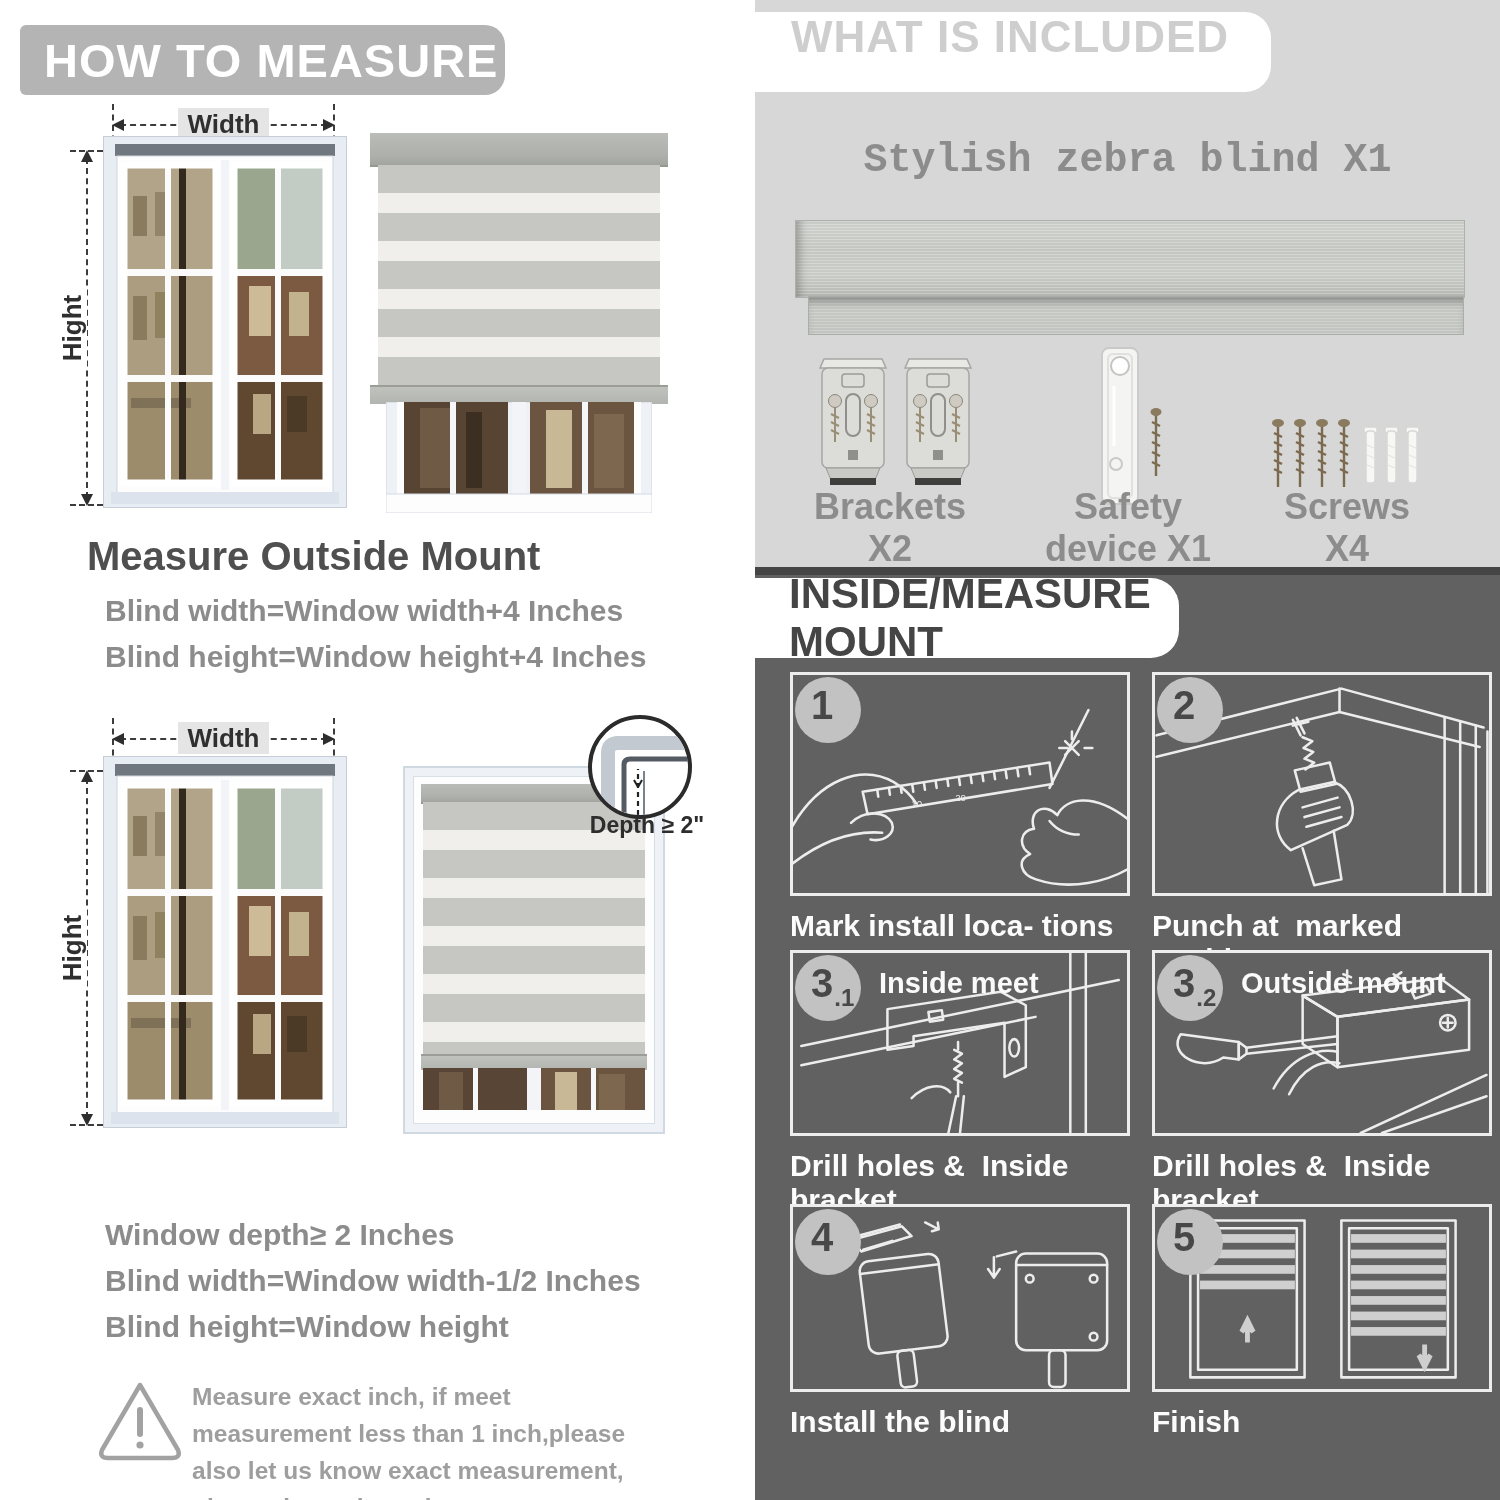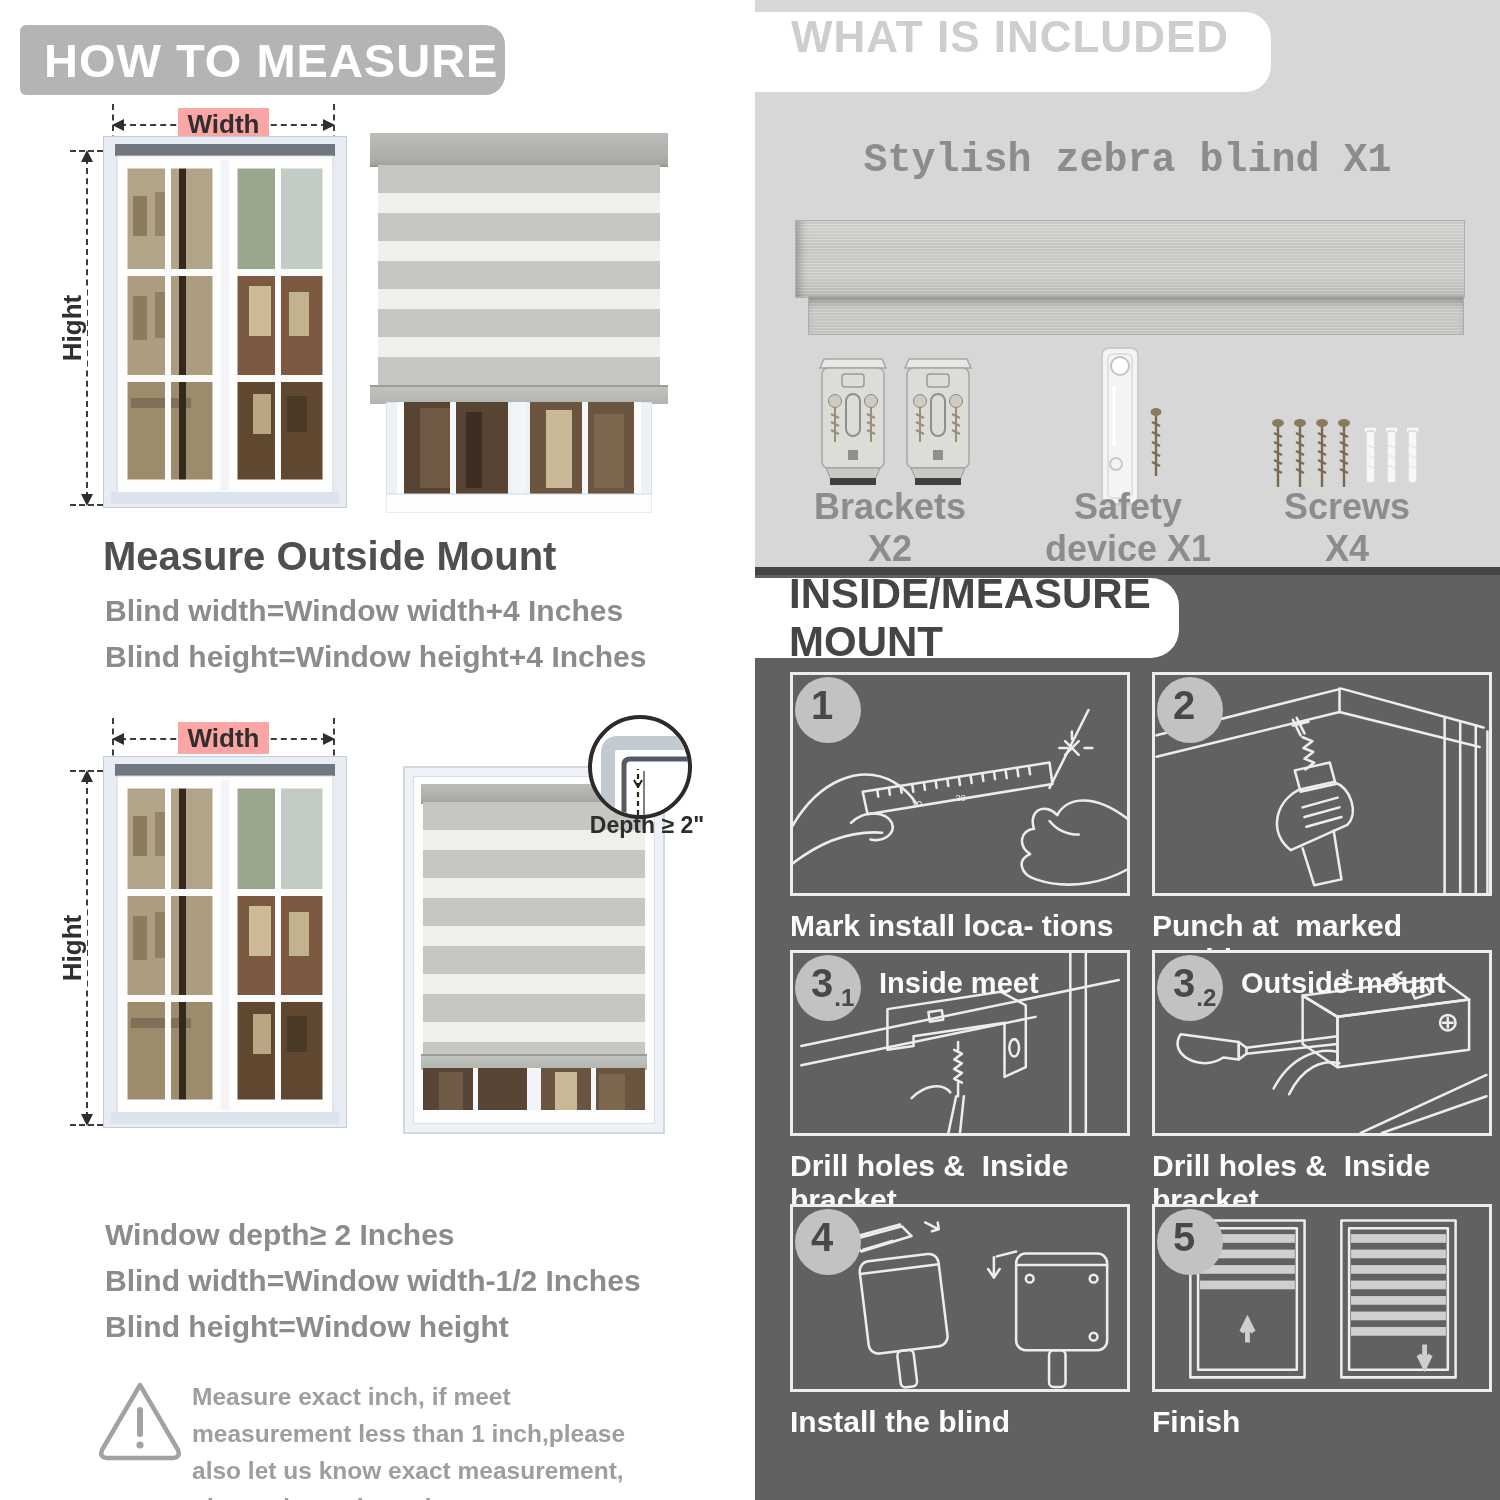--- a/index.html
+++ b/index.html
@@ -16,21 +16,21 @@
   .sec-rules{font-size:30px;font-weight:bold;color:#8c8c8c;line-height:46px;}
 
   
   .harrow{height:2px;}
   .harrow .line{position:absolute;left:8px;right:8px;top:0;border-top:2px dashed #3c3c3c;}
   .harrow .ah-l{position:absolute;left:0;top:-5px;width:0;height:0;
       border-top:6px solid transparent;border-bottom:6px solid transparent;border-right:12px solid #2e2e2e;}
   .harrow .ah-r{position:absolute;right:0;top:-5px;width:0;height:0;
       border-top:6px solid transparent;border-bottom:6px solid transparent;border-left:12px solid #2e2e2e;}
   .harrow .lbl{position:absolute;left:50%;top:-16px;transform:translateX(-50%);
-      background:#fca5a5;padding:0 10px;font-size:26px;font-weight:bold;color:#2f2f2f;line-height:32px;}
+      background:#e5e5e5;padding:0 10px;font-size:26px;font-weight:bold;color:#2f2f2f;line-height:32px;}
   .vtick{width:0;border-left:2px dashed #3c3c3c;}
   .htick{height:0;border-top:2px dashed #3c3c3c;}
   .varrow{width:2px;}
   .varrow .line{position:absolute;top:8px;bottom:8px;left:0;border-left:2px dashed #3c3c3c;}
   .varrow .ah-t{position:absolute;top:0;left:-5px;width:0;height:0;
       border-left:6px solid transparent;border-right:6px solid transparent;border-bottom:12px solid #2e2e2e;}
   .varrow .ah-b{position:absolute;bottom:0;left:-5px;width:0;height:0;
       border-left:6px solid transparent;border-right:6px solid transparent;border-top:12px solid #2e2e2e;}
   .varrow .lbl{position:absolute;top:50%;left:-14px;transform:translate(-50%,-50%) rotate(-90deg);
       background:#ffffff;padding:0 8px;font-size:26px;font-weight:bold;color:#2f2f2f;line-height:30px;}
@@ -166,21 +166,21 @@
         <rect x="64" y="0" width="6" height="92" fill="#f6f7f9"></rect>
         <rect x="196" y="0" width="6" height="92" fill="#f6f7f9"></rect>
         <rect x="126" y="0" width="14" height="96" fill="#f2f4f8"></rect>
         <rect x="11" y="0" width="7" height="96" fill="#fdfdfe"></rect>
         <rect x="248" y="0" width="7" height="96" fill="#fdfdfe"></rect>
         <rect x="0" y="92" width="266" height="19" fill="#fdfdfe" stroke="#d4dae4"></rect>
       </svg>
     </div>
   </div>
 
-  <div class="abs sec-title" style="left:103px;top:534px;">Measure Outside Mount</div>
+  <div class="abs sec-title" style="left:87px;top:534px;">Measure Outside Mount</div>
   <div class="abs sec-rules" style="left:105px;top:588px;">
     <div>Blind width=Window width+4 Inches</div>
     <div>Blind height=Window height+4 Inches</div>
   </div>
 
   <div class="abs vtick" style="left:112px;top:718px;height:48px;"></div>
   <div class="abs vtick" style="left:333px;top:718px;height:48px;"></div>
   <div class="abs harrow" style="left:112px;top:738px;width:223px;">
     <div class="line"></div>
       <div class="ah-l"></div>

